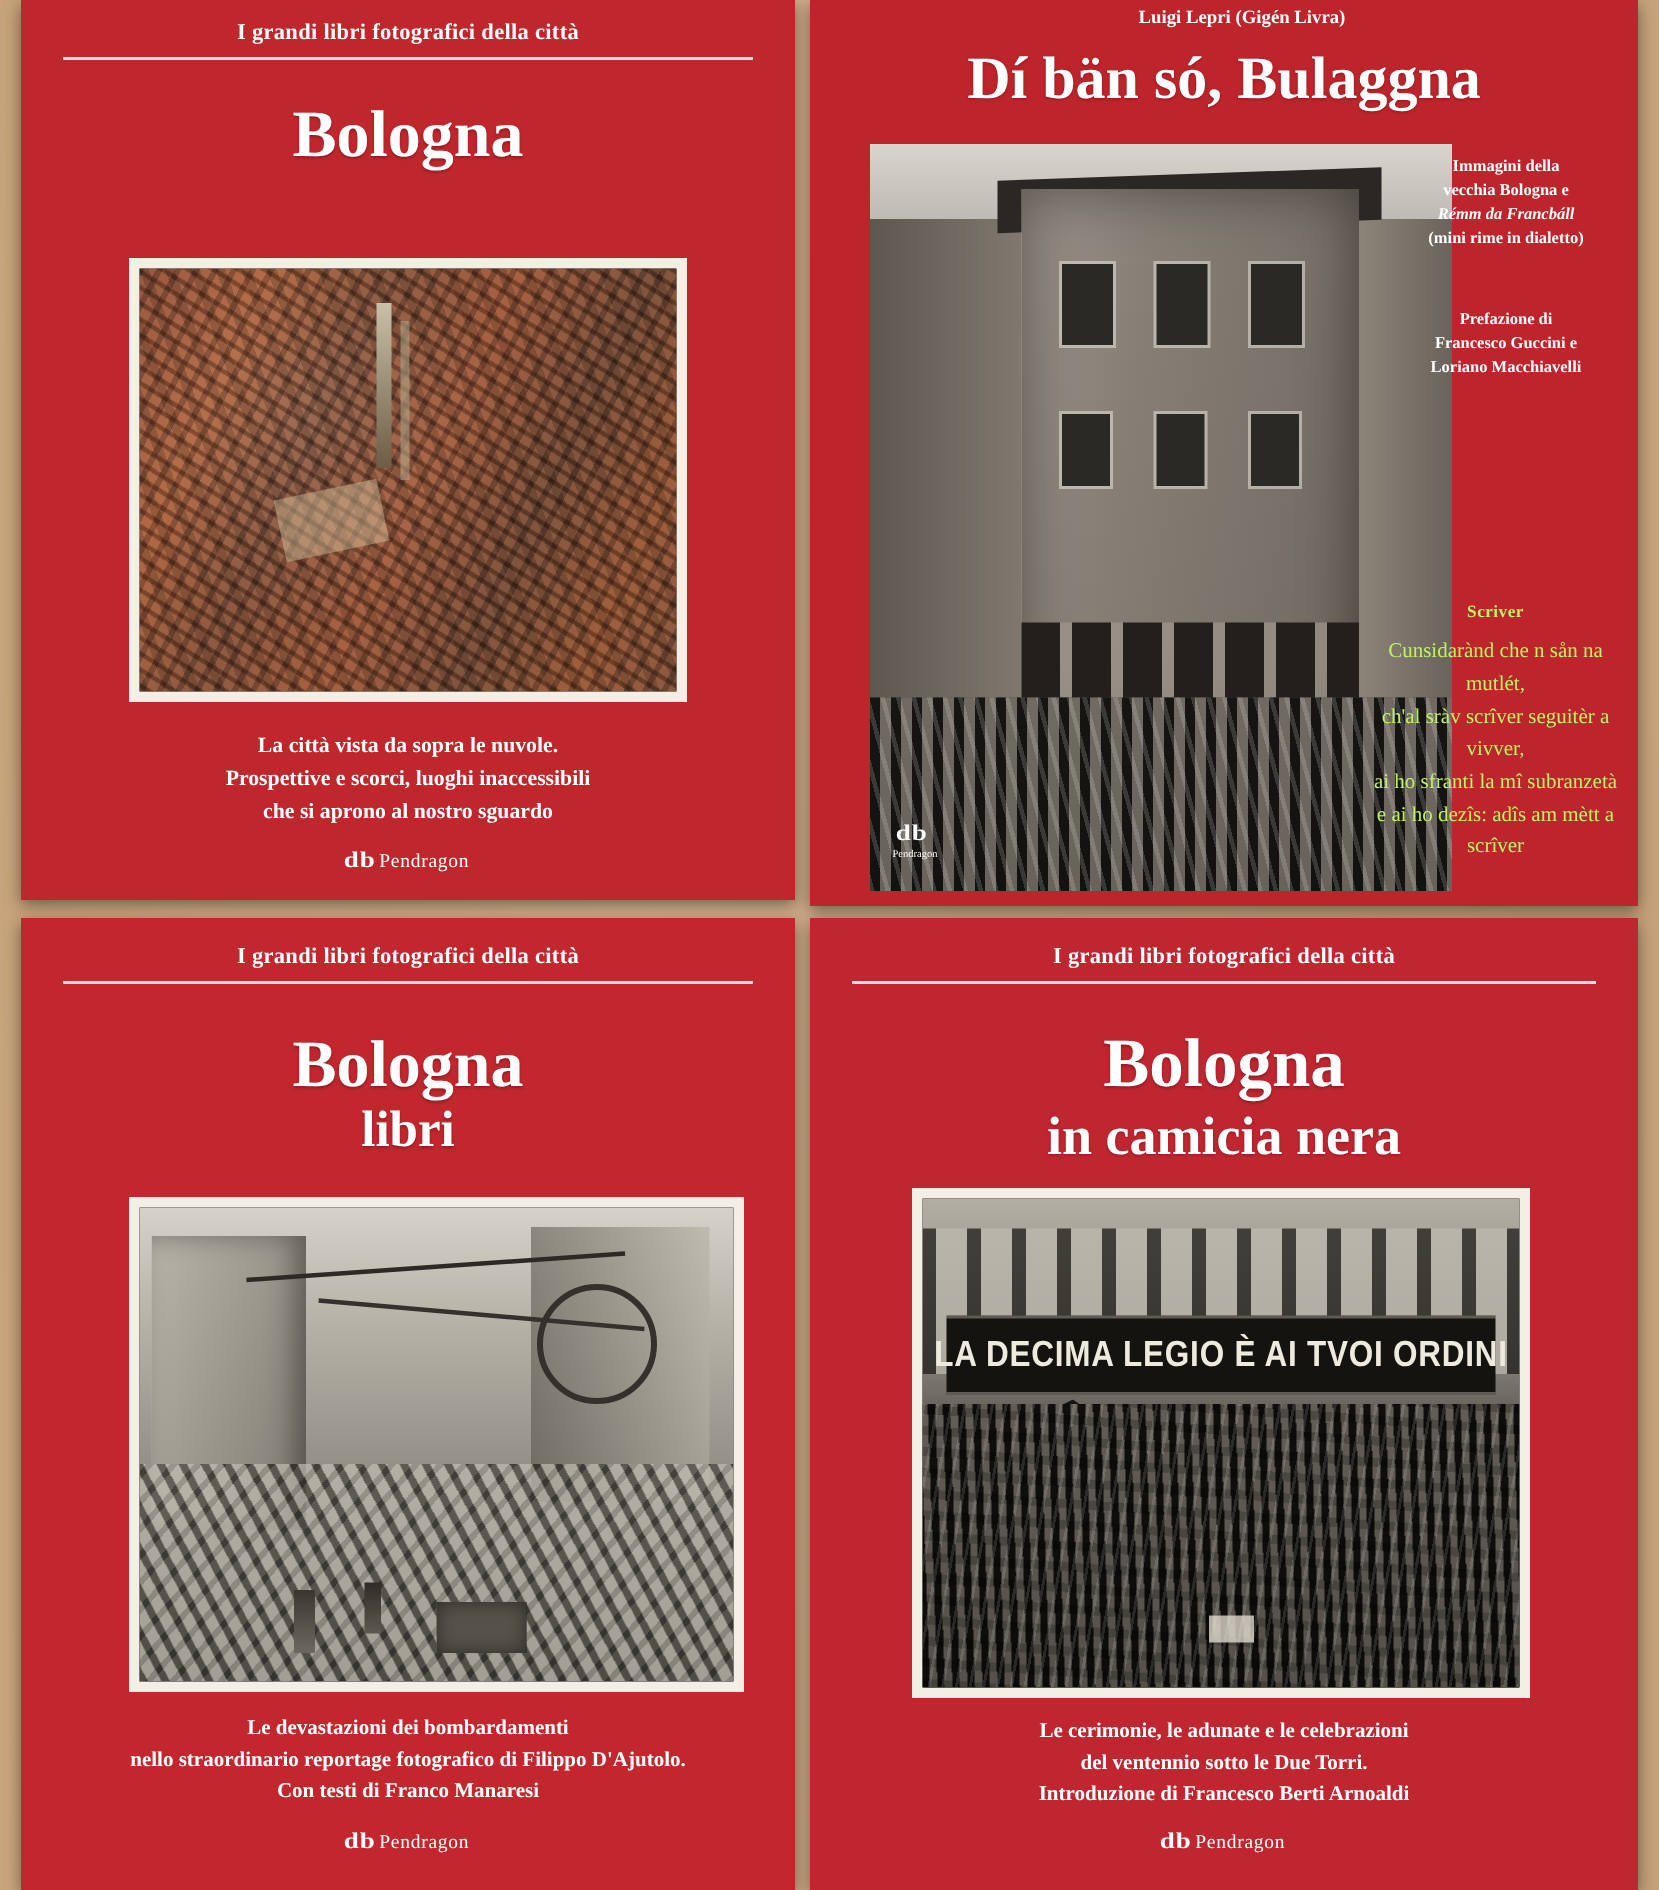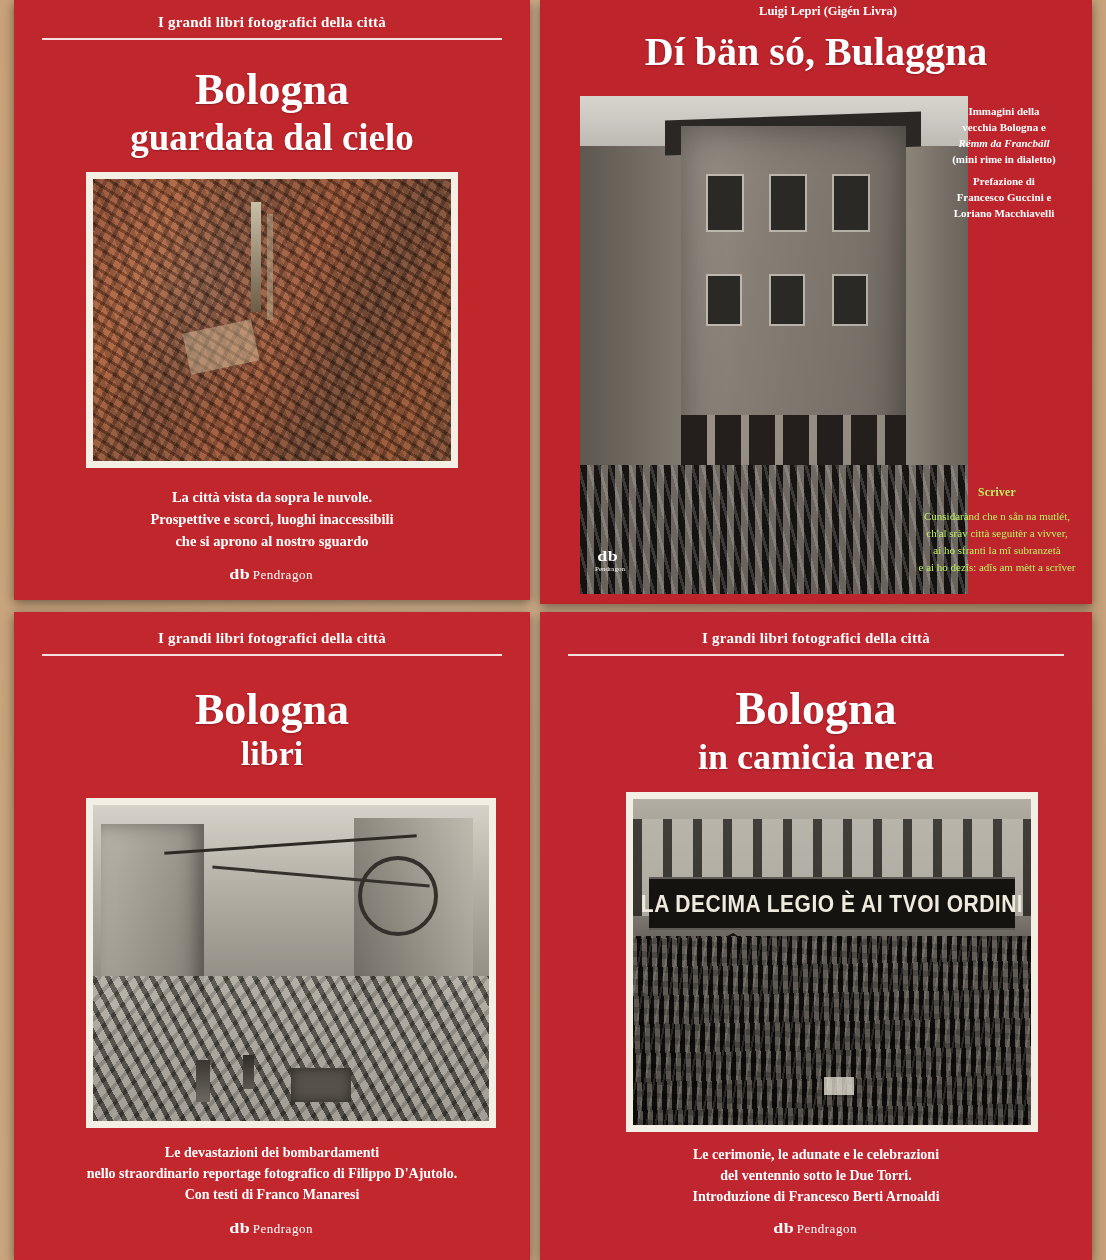--- a/index.html
+++ b/index.html
@@ -144,27 +144,27 @@
   #book-dialect .title-main { top: 30px; font-size: 40px; }
   #book-dialect .photo {
     left: 40px; top: 96px; width: 388px; height: 498px;
     border-width: 0;
   }
   #book-dialect .side {
     position:absolute; right: 8px; top: 104px; width: 160px;
     text-align:center; font-size: 11px; font-weight:bold; line-height:1.45;
   }
   #book-dialect .side .it { font-style: italic; }
-  #book-dialect .side .pref { margin-top: 6px; }
+  #book-dialect .side .pref { margin-top: 38px; }
   #book-dialect .scriver {
     position:absolute; right: 10px; bottom: 28px; width: 170px;
     text-align:center; color:#bef264;
   }
   #book-dialect .scriver .h { font-size: 11.5px; font-weight:bold; letter-spacing:.3px;}
-  #book-dialect .scriver .poem { font-size: 11px; line-height: 1.55; margin-top: 10px; }
+  #book-dialect .scriver .poem { font-size: 14px; line-height: 1.55; margin-top: 10px; }
   #book-dialect .publisher { left: 40px; width: 60px; right:auto; top: 548px; font-size: 10px; }
 
   
   .street {
     position:absolute; inset:0;
     background: linear-gradient(180deg,#8f8b84 0%, #6d6964 45%, #3b3936 100%);
     overflow:hidden;
   }
   .st-sky { position:absolute; left:0; top:0; width:100%; height:18%; background:linear-gradient(180deg,#d8d5cf,#a9a5a0); }
   .st-building {
@@ -256,21 +256,21 @@
   .ruins .cart {
     position:absolute; left:50%; bottom:6%; width:60px; height:34px;
     background:#56524a; box-shadow: inset 0 0 12px rgba(0,0,0,0.5);
   }
 
   
   #book-camicia { left: 540px; top: 612px; width: 552px; height: 648px; }
   #book-camicia .series-band { top: 18px; font-size: 15px; }
   #book-camicia .title-main { top: 72px; font-size: 46px; }
   #book-camicia .title-main .l2 { display:block; font-size: 36px; margin-top: 4px; }
-  #book-camicia .photo { left: 86px; top: 180px; width: 412px; height: 340px; }
+  #book-camicia .photo { left: 68px; top: 180px; width: 412px; height: 340px; }
   #book-camicia .caption { top: 532px; font-size: 14px; }
   #book-camicia .publisher { top: 608px; }
 
   .rally {
     position:absolute; inset:0;
     background: linear-gradient(180deg,#9a958c 0%, #6c6860 40%, #171614 100%);
     overflow:hidden;
   }
   .rally .facade {
     position:absolute; left:0; top:0; width:100%; height:42%;
@@ -326,21 +326,20 @@
 
 <div class="scene">
 
   <div class="book red1" id="book-aerial">
     <div class="series-band">
       <span>I grandi libri fotografici della città</span>
       <span class="rule"></span>
     </div>
     <div class="title-main">
       <span>Bologna</span>
-      <span class="l2">guardata dal cielo</span>
     </div>
     <div class="photo">
       <div class="aerial">
         <div class="tower"></div>
         <div class="piazza"></div>
       </div>
     </div>
     <div class="caption">
       <div>La città vista da sopra le nuvole.</div>
       <div>Prospettive e scorci, luoghi inaccessibili</div>
@@ -378,21 +377,21 @@
       <div class="it">Rémm da Francbáll</div>
       <div>(mini rime in dialetto)</div>
       <div class="pref">Prefazione di</div>
       <div>Francesco Guccini e</div>
       <div>Loriano Macchiavelli</div>
     </div>
     <div class="scriver">
       <div class="h">Scriver</div>
       <div class="poem">
         <div>Cunsidarànd che n sån na mutlét,</div>
-        <div>ch'al sràv città seguitèr a vivver,</div>
+        <div>ch'al sràv scrîver seguitèr a vivver,</div>
         <div>ai ho sfranti la mî subranzetà</div>
         <div>e ai ho dezîs: adîs am mètt a scrîver</div>
       </div>
     </div>
     <div class="publisher">
       <span class="mark">db</span>
       <div style="font-size:7px;letter-spacing:0">Pendragon</div>
     </div>
   </div>
 

